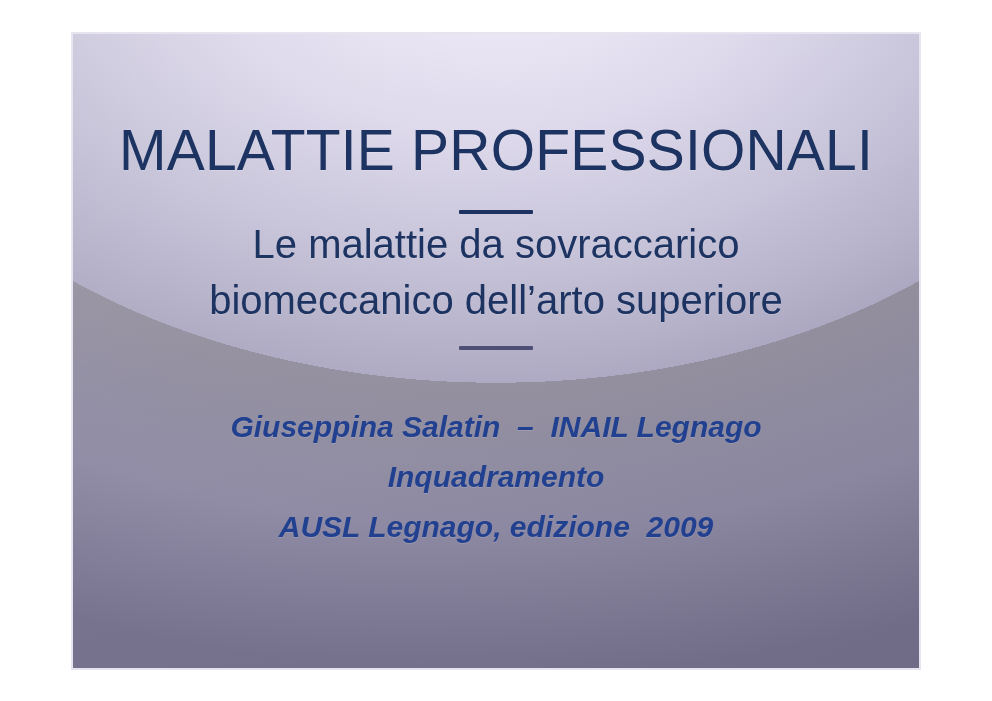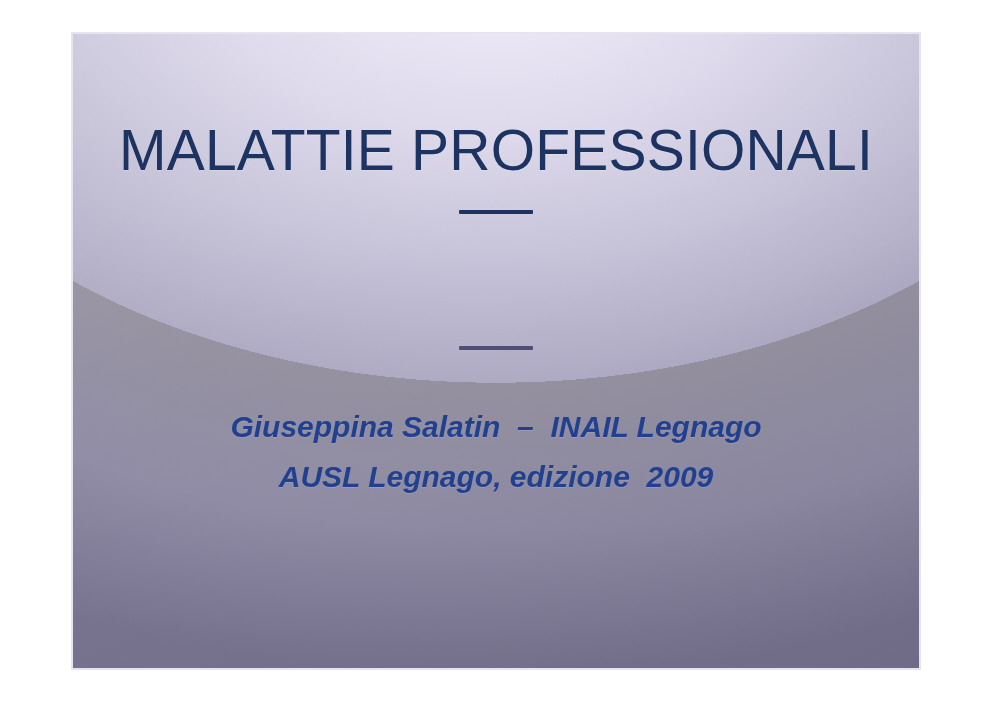--- a/index.html
+++ b/index.html
@@ -153,23 +153,28 @@
 
     <div id="slide-bg-a"></div>
     <div id="slide-bg-b"></div>
 
     <div id="slide-content">
 
       <div class="title-main">MALATTIE PROFESSIONALI</div>
 
       <div class="divider divider-top"></div>
 
+      <div class="subtitle">
+        <span class="sub-line">Le malattie da sovraccarico</span>
+        <span class="sub-line">biomeccanico dell’arto superiore</span>
+      </div>
 
       <div class="divider divider-bottom"></div>
 
       <div class="byline">
         <span class="by-line">Giuseppina Salatin  –  INAIL Legnago</span>
+        <span class="by-line">Inquadramento</span>
         <span class="by-line">AUSL Legnago, edizione  2009</span>
       </div>
 
     </div>
   </div>
 </div>
 
 </body></html>

